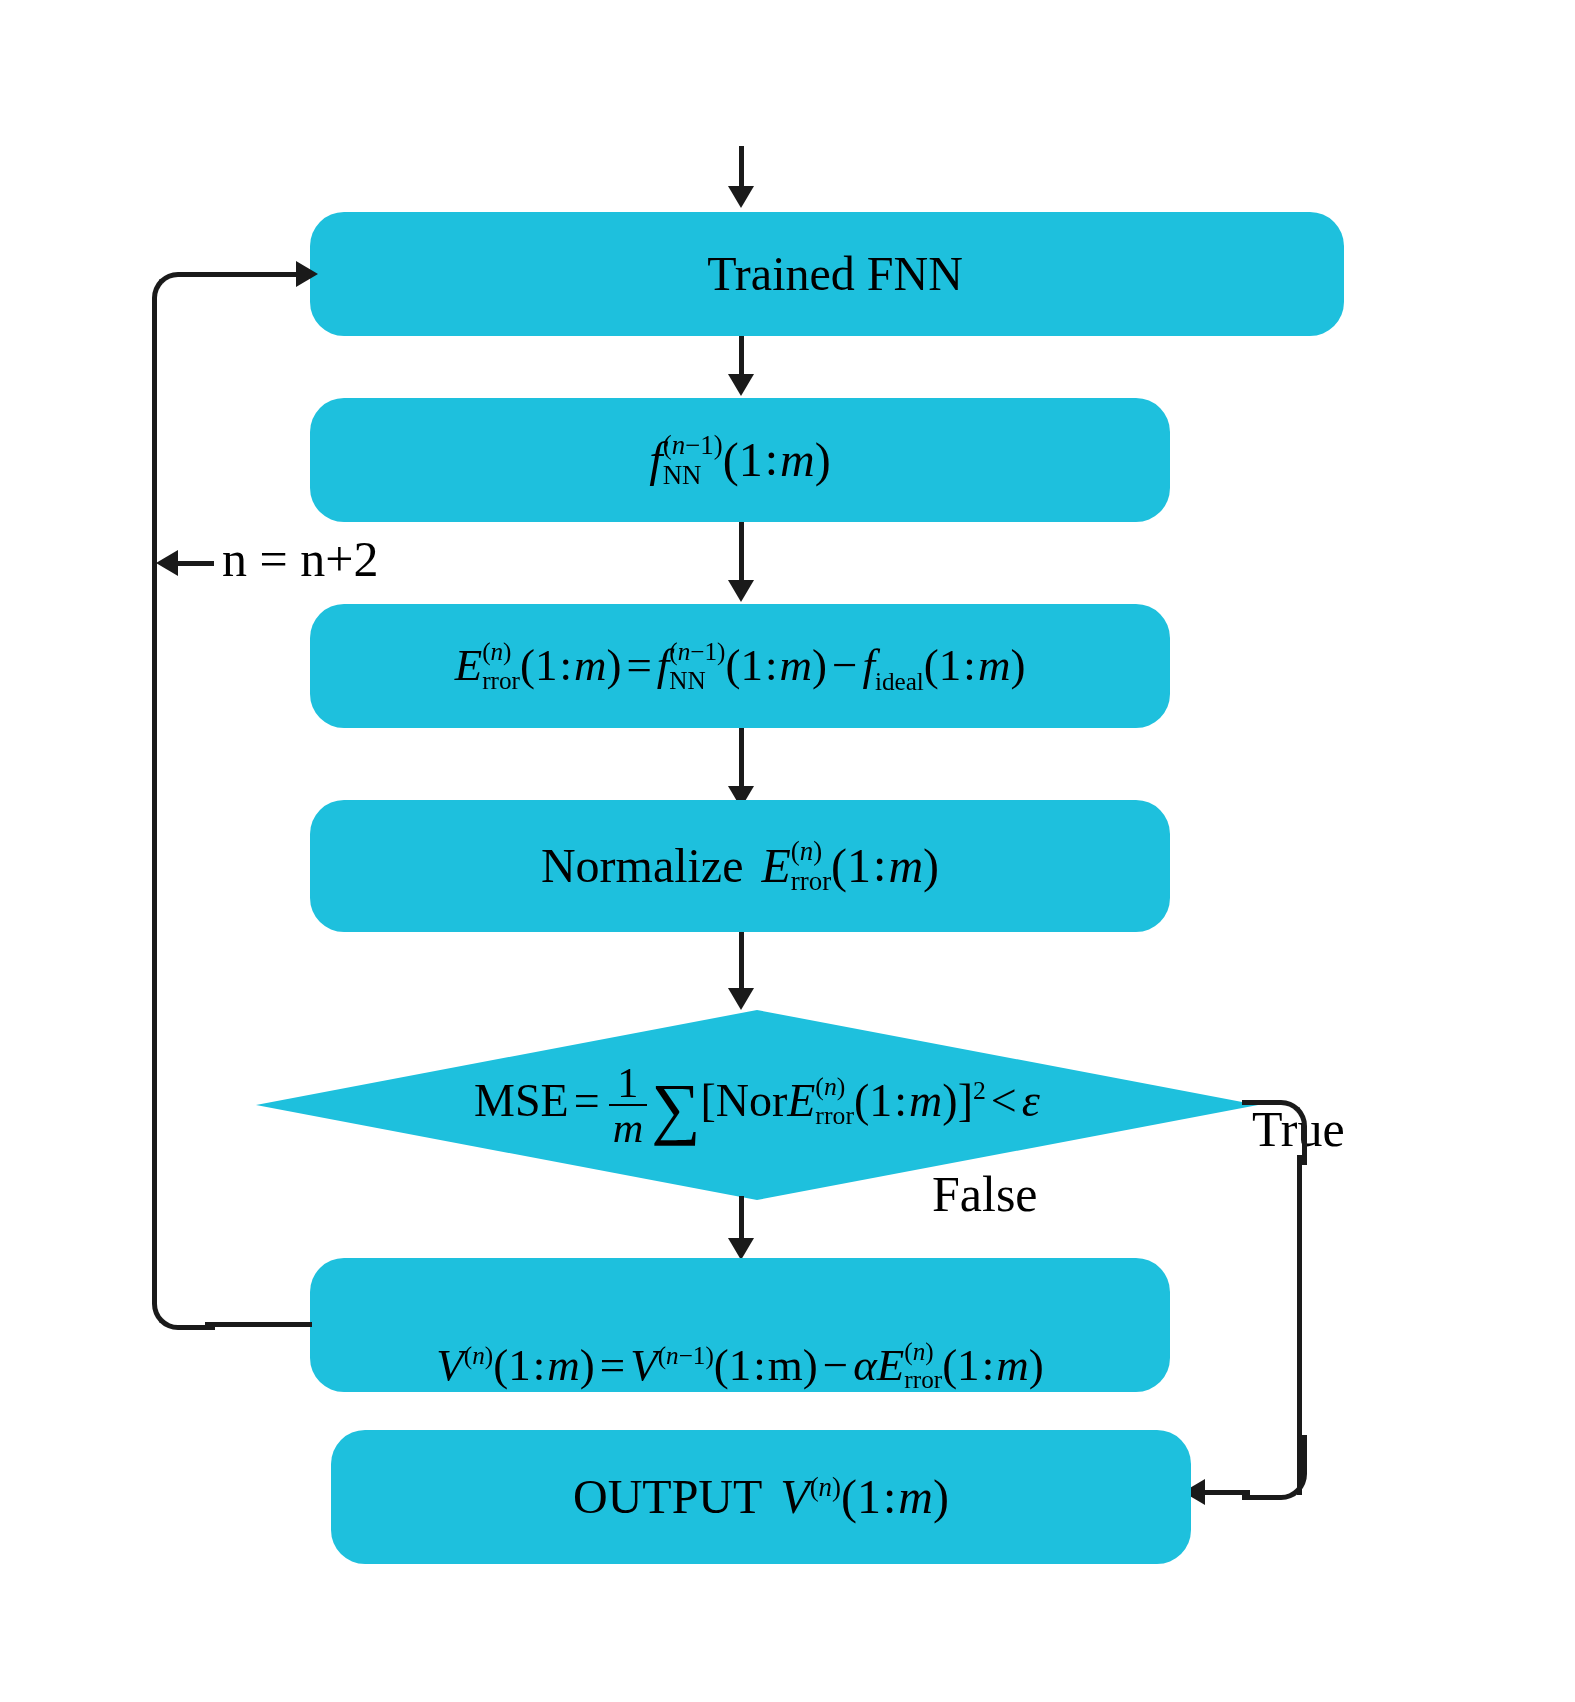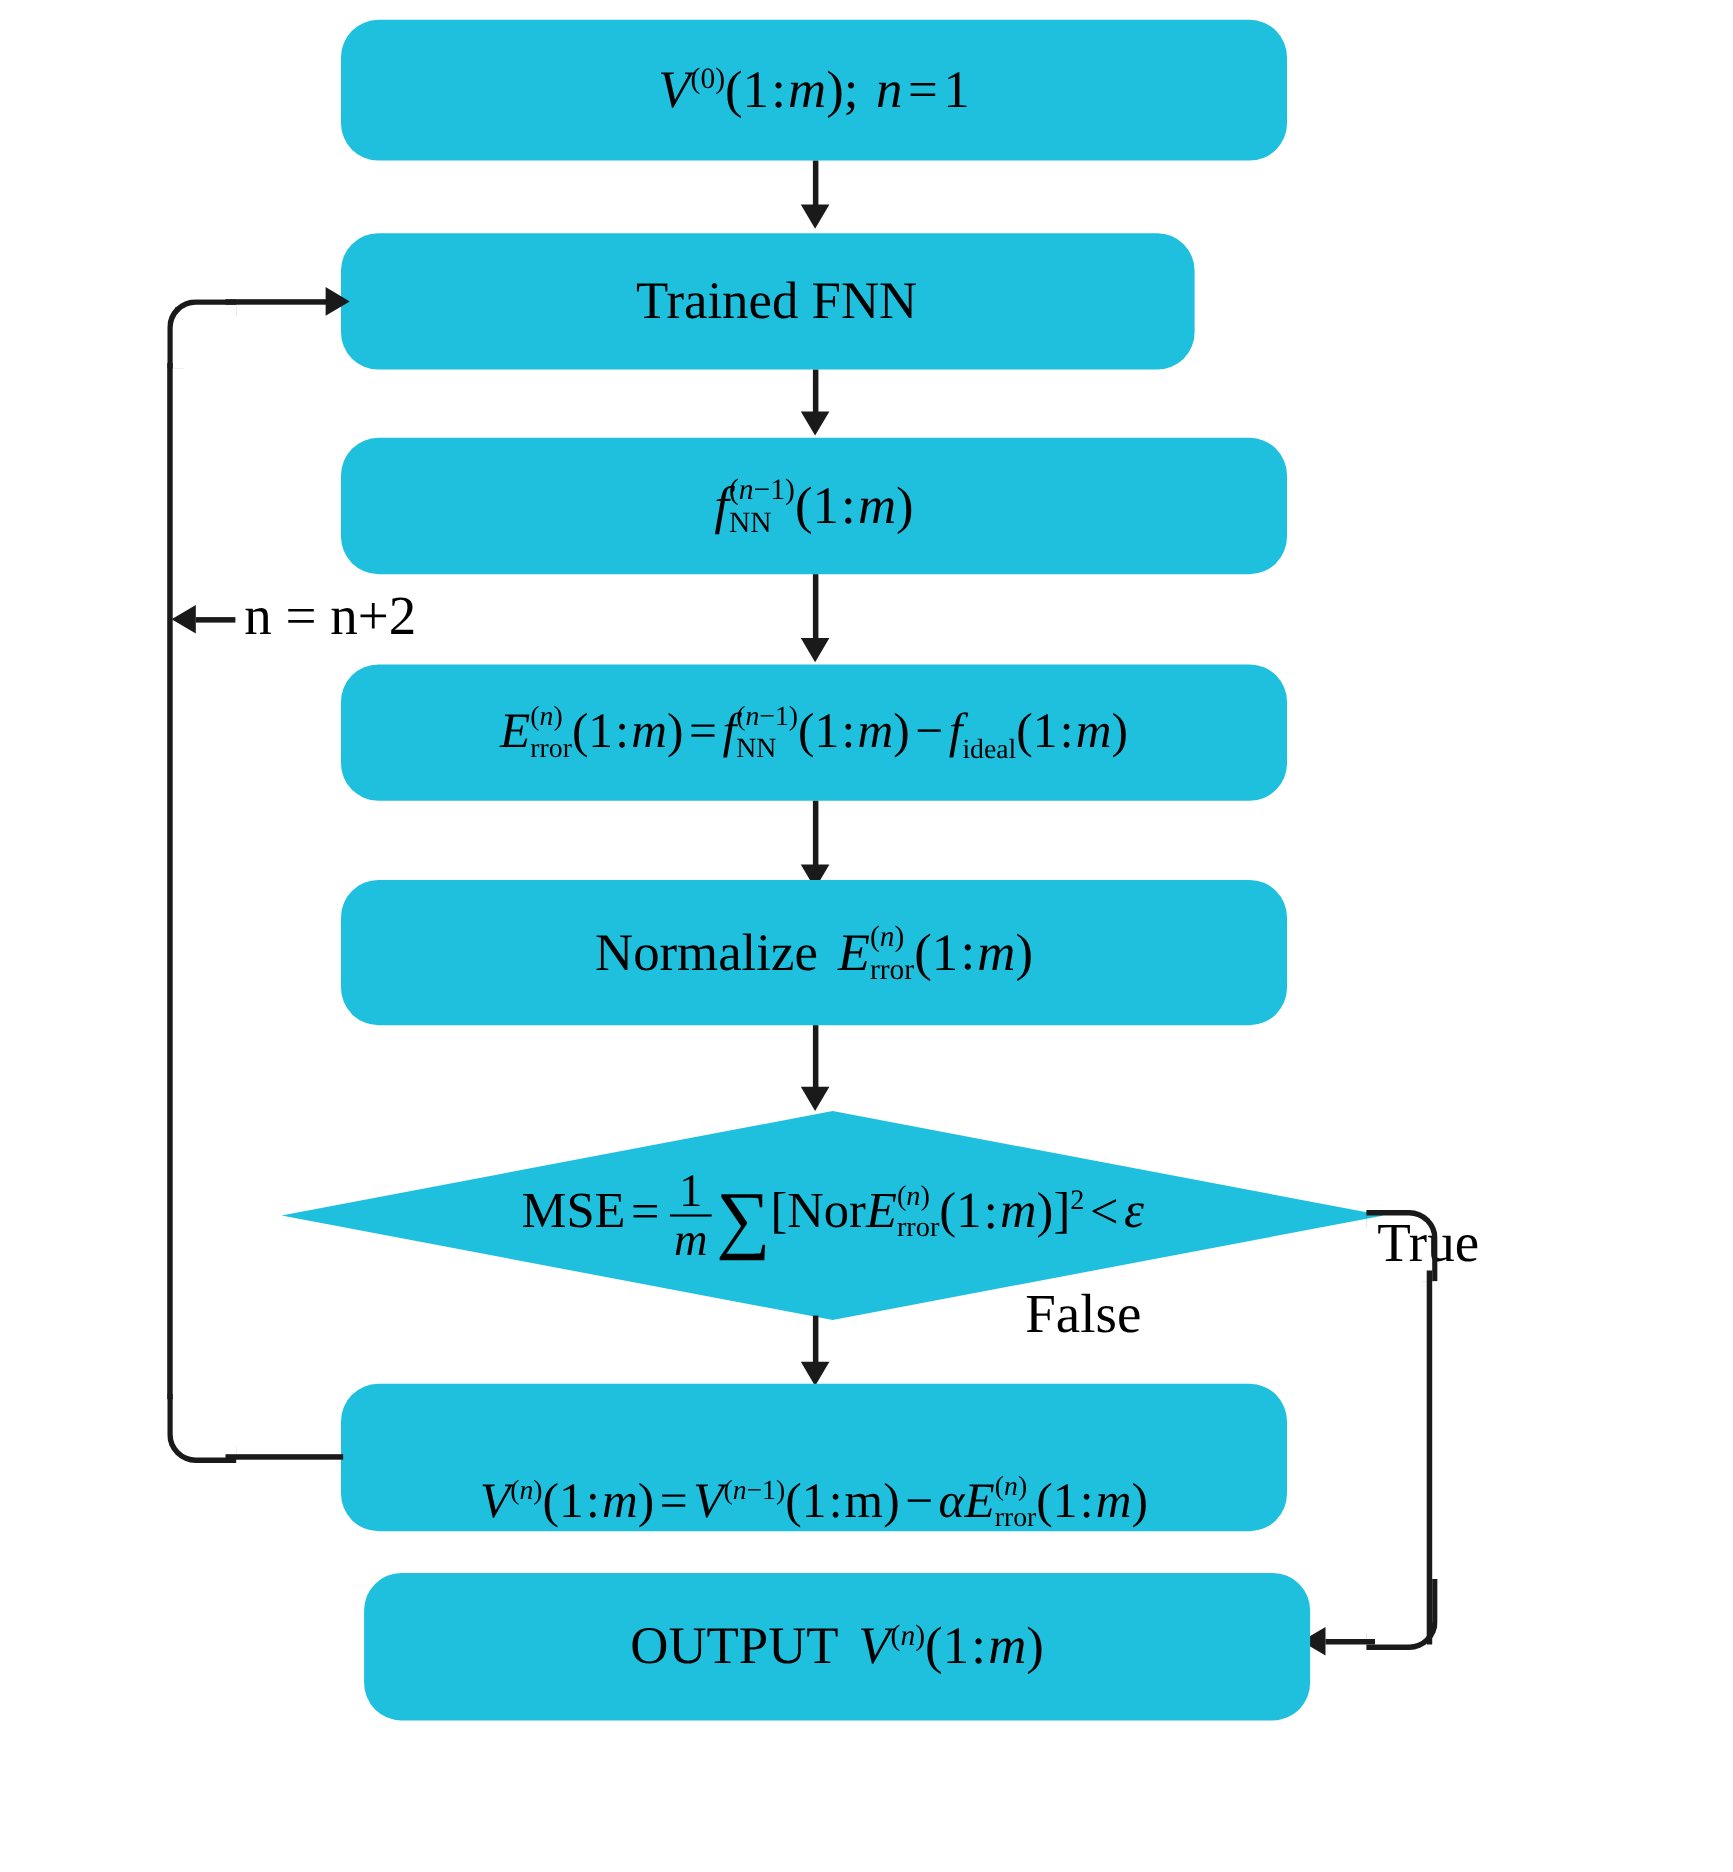--- a/index.html
+++ b/index.html
@@ -134,30 +134,25 @@
   .corner.tr { border-left: none; border-bottom: none; border-top-right-radius: 26px; }
   .corner.br { border-left: none; border-top: none; border-bottom-right-radius: 26px; }
   .corner.tl { border-right: none; border-bottom: none; border-top-left-radius: 26px; }
   .corner.bl { border-right: none; border-top: none; border-bottom-left-radius: 26px; }
 </style>
 </head>
 <body>
 
 <div id="canvas">
 
-  <div class="node" style="left:310px; top:18px; width:860px; height:128px;">
-    <span class="math">
-      <span class="it">V</span><sup class="sp">(0)</sup><span class="up">(1</span><span class="thin">:</span><span class="it">m</span><span class="up">);</span><span style="display:inline-block;width:16px"></span><span class="it">n</span><span class="op">=</span><span class="up">1</span>
-    </span>
-  </div>
 
   <div class="vline" style="left:739px; top:146px; height:46px;"></div>
   <div class="arrow-down" style="left:728px; top:186px;"></div>
 
-  <div class="node" style="left:310px; top:212px; width:776px; height:124px;padding-left:16px;">
+  <div class="node" style="left:310px; top:212px; width:1034px; height:124px;padding-left:16px;">
     <span class="math plain">Trained FNN</span>
   </div>
 
   <div class="vline" style="left:739px; top:336px; height:44px;"></div>
   <div class="arrow-down" style="left:728px; top:374px;"></div>
 
   <div class="node" style="left:310px; top:398px; width:860px; height:124px;">
     <span class="math">
       <span class="it">f</span><span class="supsub"><span class="top">(<span class="it">n</span>−1)</span><span class="bot">NN</span></span><span class="up">(1</span><span class="thin">:</span><span class="it">m</span><span class="up">)</span>
     </span>

